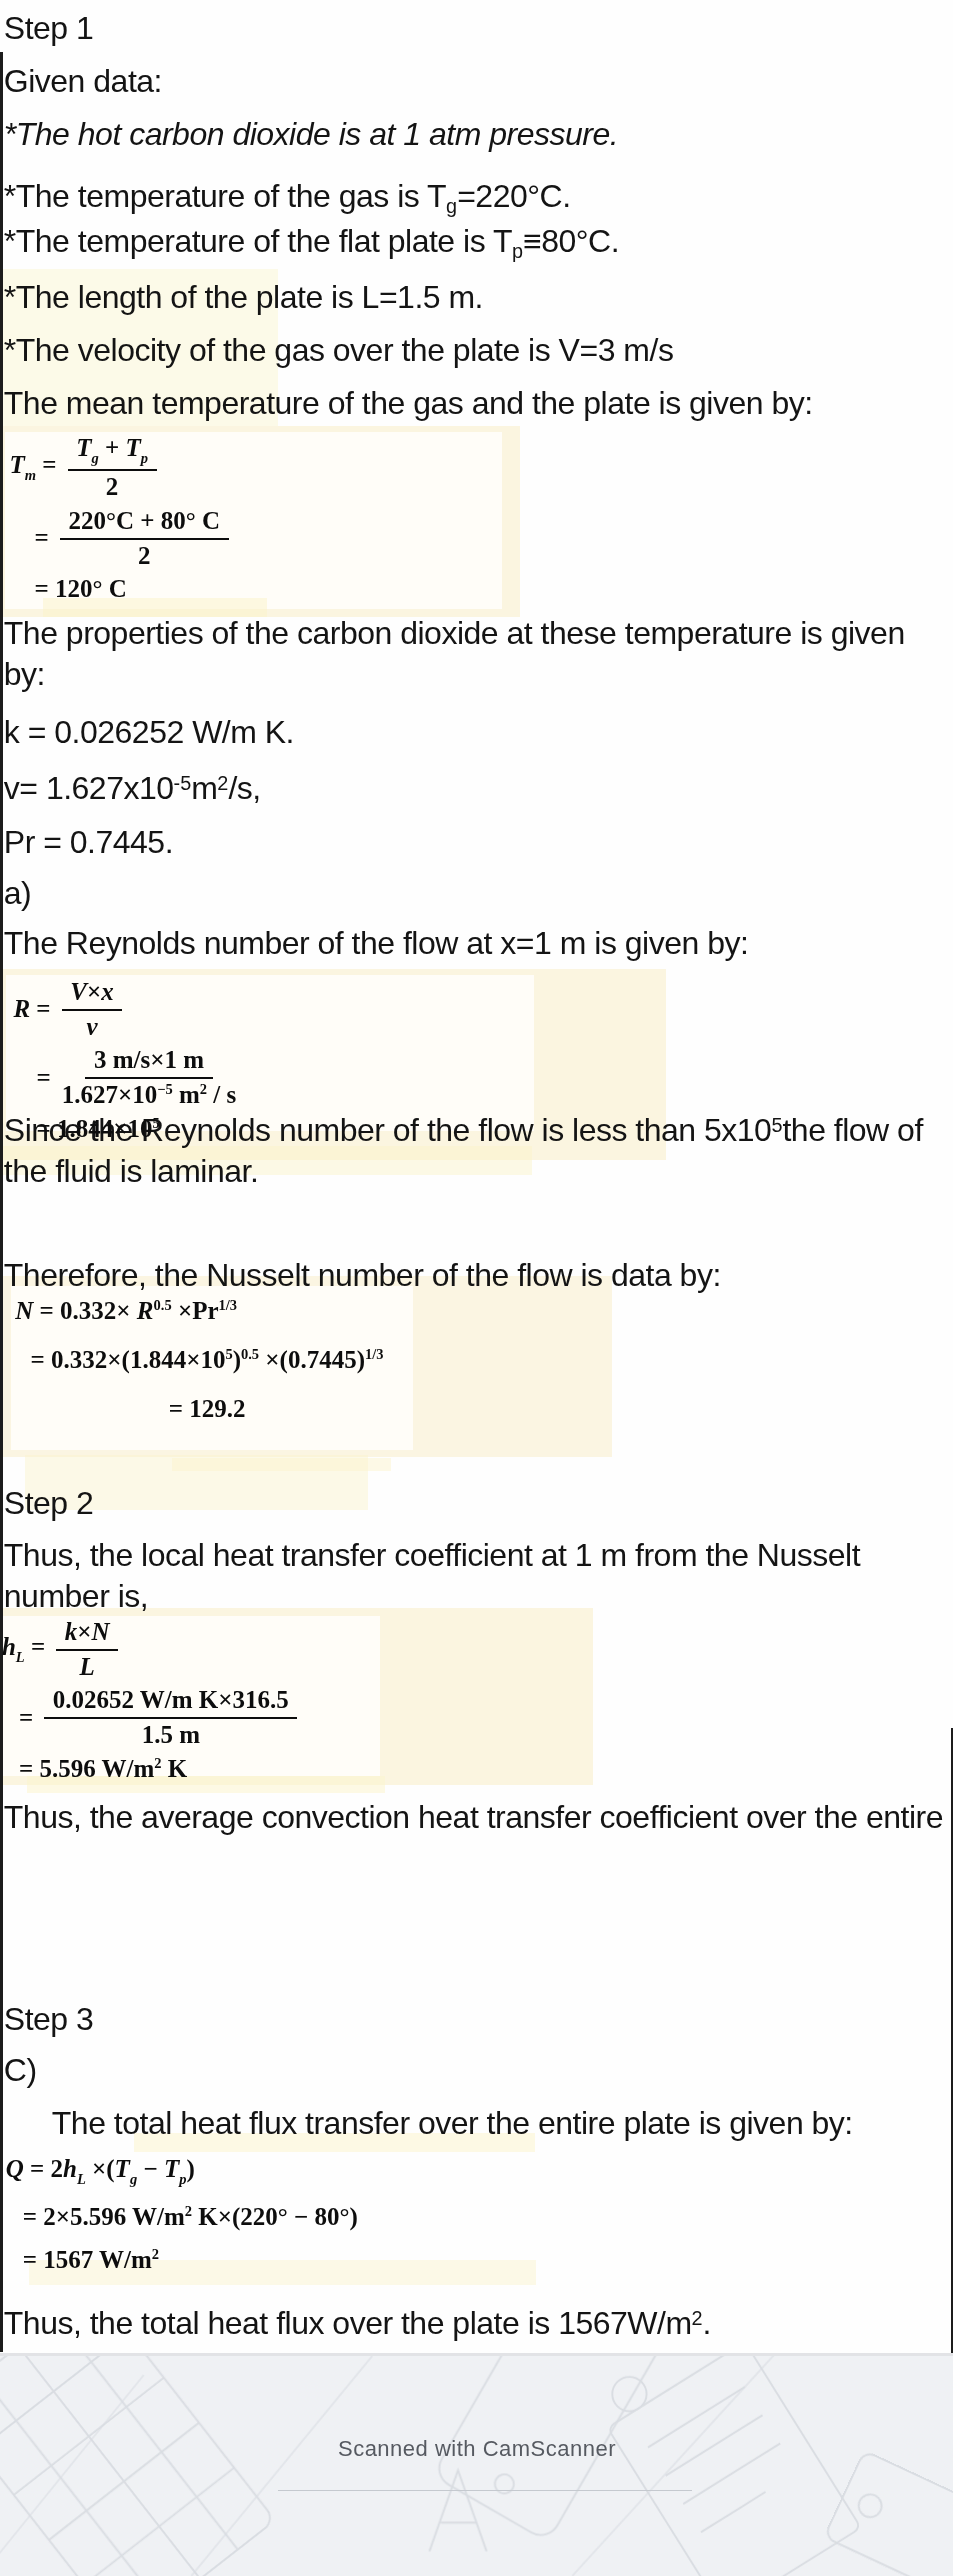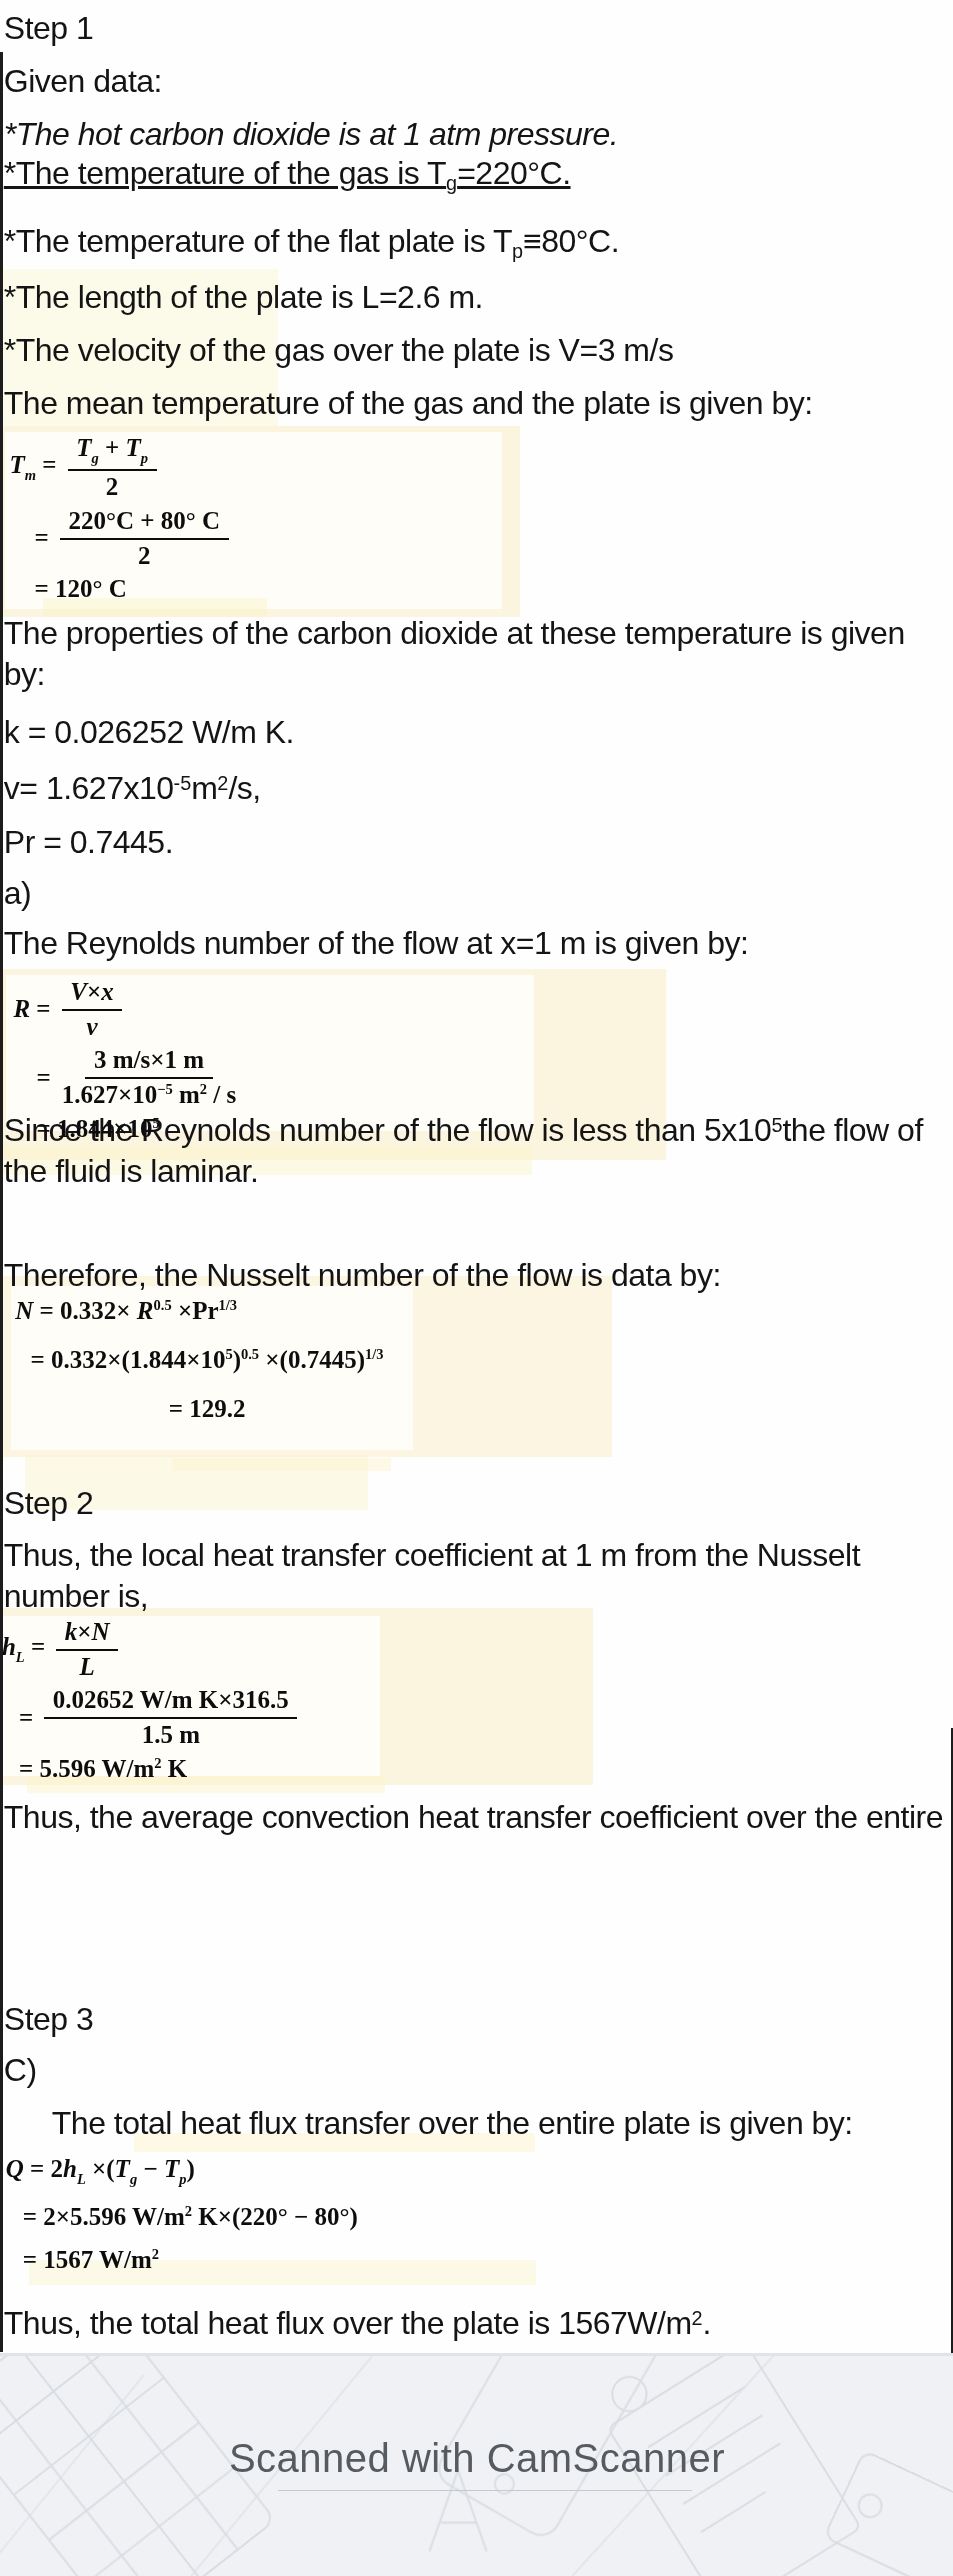--- a/index.html
+++ b/index.html
@@ -35,21 +35,21 @@
   .formula sup{font-size:.58em;vertical-align:.6em;}
   .formula .it{font-style:italic;}
   .content-bottom-edge{position:absolute;left:0;top:2353px;width:954px;height:2.9px;background:#e2e3e6;z-index:4;}
   .footer{
     position:absolute;left:0;top:2356px;width:954px;height:220px;
     background:#eff1f4;overflow:hidden;z-index:5;
   }
   .footer svg{position:absolute;left:0;top:0;}
   .footer-text{
     position:absolute;left:0;top:80px;width:954px;text-align:center;
-    font-size:40px;font-weight:400;color:#565a61;letter-spacing:0.5px;
+    font-size:22px;font-weight:400;color:#565a61;letter-spacing:0.5px;
   }
   .footer-underline{position:absolute;left:278px;top:134px;width:414px;height:1px;background:#c5c9cf;}
 </style>
 </head>
 <body>
 
 <div class="layer">
   <div id="highlights">
       <div class="hl" style="left: 0px; top: 269px; width: 278px; height: 172px; background: rgba(251, 244, 199, 0.4); z-index: 1;"></div>
       <div class="hl" style="left: 0px; top: 426px; width: 520px; height: 191px; background: rgb(251, 245, 224); z-index: 1;"></div>
@@ -75,28 +75,28 @@
   <div id="paragraphs">
       <div class="paragraph" style="top: 7.6px;">
         <div class="pline">Step 1</div>
       </div>
       <div class="paragraph" style="top: 61px;">
         <div class="pline">Given data:</div>
       </div>
       <div class="paragraph" style="top: 114px; font-style: italic;">
         <div class="pline">*The hot carbon dioxide is at 1 atm pressure.</div>
       </div>
-      <div class="paragraph" style="top: 153px; text-decoration: underline;">
+      <div class="paragraph" style="top: 176px;">
         <div class="pline">*The temperature of the gas is T<sub>g</sub>=220°C.</div>
       </div>
       <div class="paragraph" style="top: 221px;">
         <div class="pline">*The temperature of the flat plate is T<sub>p</sub>≡80°C.</div>
       </div>
       <div class="paragraph" style="top: 277px;">
-        <div class="pline">*The length of the plate is L=2.6 m.</div>
+        <div class="pline">*The length of the plate is L=1.5 m.</div>
       </div>
       <div class="paragraph" style="top: 330px;">
         <div class="pline">*The velocity of the gas over the plate is V=3 m/s</div>
       </div>
       <div class="paragraph" style="top: 383px;">
         <div class="pline">The mean temperature of the gas and the plate is given by:</div>
       </div>
       <div class="paragraph" style="top: 613px;">
         <div class="pline">The properties of the carbon dioxide at these temperature is given</div>
         <div class="pline">by:</div>

